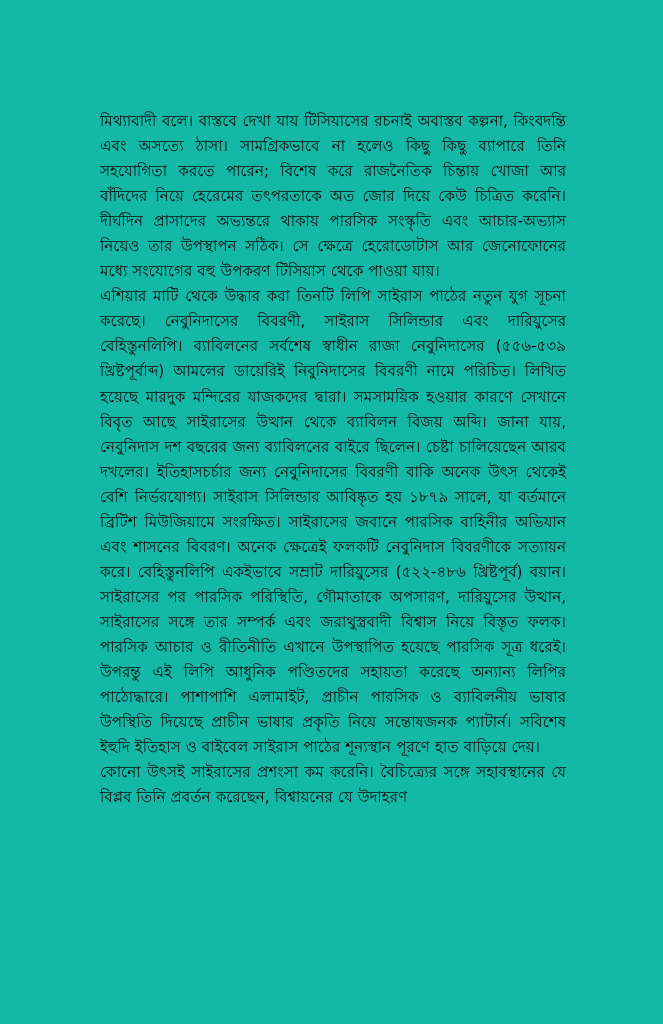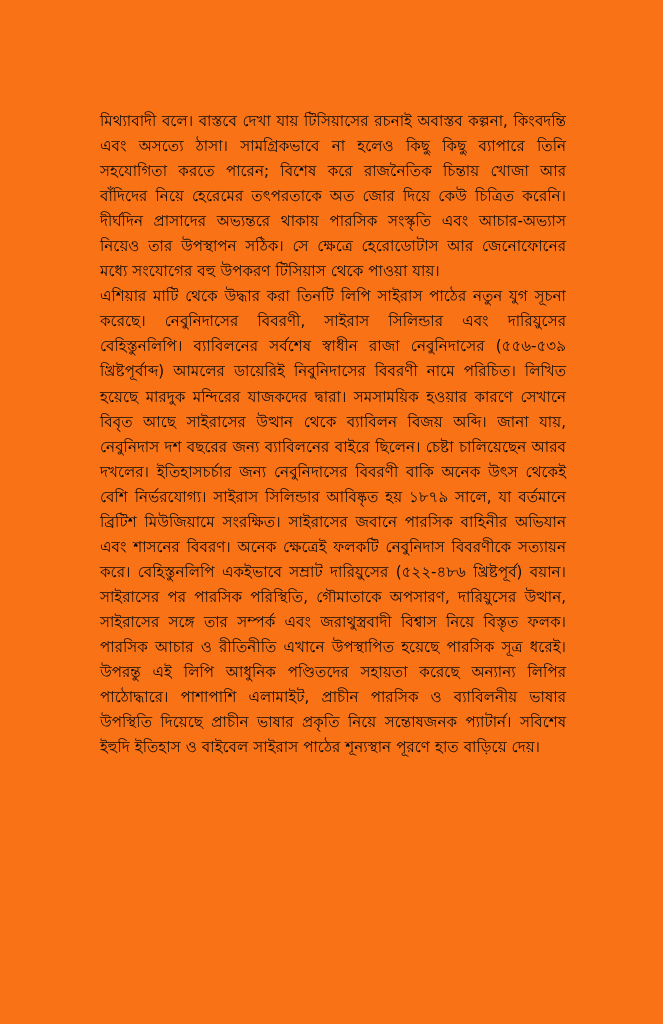--- a/index.html
+++ b/index.html
@@ -11,21 +11,21 @@
     width: 663px;
     height: 1024px;
     overflow: hidden;
     font-family: "Liberation Serif", "DejaVu Serif", serif;
     color: #000000;
   }
   .page {
     position: relative;
     width: 663px;
     height: 1024px;
-    background: #f97316;
+    background: #14b8a6;
     box-sizing: border-box;
     text-decoration: underline;
   }
   .text-column {
     position: absolute;
     left: 100px;
     top: 109px;
     width: 466px;
   }
   .para {
@@ -45,14 +45,15 @@
     text-align-last: left;
   }
 </style>
 </head>
 <body>
 
 <div class="page">
   <div class="text-column">
     <p class="para">মিথ্যাবাদী বলে। বাস্তবে দেখা যায় টিসিয়াসের রচনাই অবাস্তব কল্পনা, কিংবদন্তি এবং অসত্যে ঠাসা। সামগ্রিকভাবে না হলেও কিছু কিছু ব্যাপারে তিনি সহযোগিতা করতে পারেন; বিশেষ করে রাজনৈতিক চিন্তায় খোজা আর বাঁদিদের নিয়ে হেরেমের তৎপরতাকে অত জোর দিয়ে কেউ চিত্রিত করেনি। দীর্ঘদিন প্রাসাদের অভ্যন্তরে থাকায় পারসিক সংস্কৃতি এবং আচার-অভ্যাস নিয়েও তার উপস্থাপন সঠিক। সে ক্ষেত্রে হেরোডোটাস আর জেনোফোনের মধ্যে সংযোগের বহু উপকরণ টিসিয়াস থেকে পাওয়া যায়।</p>
     <p class="para">এশিয়ার মাটি থেকে উদ্ধার করা তিনটি লিপি সাইরাস পাঠের নতুন যুগ সূচনা করেছে। নেবুনিদাসের বিবরণী, সাইরাস সিলিন্ডার এবং দারিয়ুসের বেহিস্তুনলিপি। ব্যাবিলনের সর্বশেষ স্বাধীন রাজা নেবুনিদাসের (৫৫৬-৫৩৯ খ্রিষ্টপূর্বাব্দ) আমলের ডায়েরিই নিবুনিদাসের বিবরণী নামে পরিচিত। লিখিত হয়েছে মারদুক মন্দিরের যাজকদের দ্বারা। সমসাময়িক হওয়ার কারণে সেখানে বিবৃত আছে সাইরাসের উত্থান থেকে ব্যাবিলন বিজয় অব্দি। জানা যায়, নেবুনিদাস দশ বছরের জন্য ব্যাবিলনের বাইরে ছিলেন। চেষ্টা চালিয়েছেন আরব দখলের। ইতিহাসচর্চার জন্য নেবুনিদাসের বিবরণী বাকি অনেক উৎস থেকেই বেশি নির্ভরযোগ্য। সাইরাস সিলিন্ডার আবিষ্কৃত হয় ১৮৭৯ সালে, যা বর্তমানে ব্রিটিশ মিউজিয়ামে সংরক্ষিত। সাইরাসের জবানে পারসিক বাহিনীর অভিযান এবং শাসনের বিবরণ। অনেক ক্ষেত্রেই ফলকটি নেবুনিদাস বিবরণীকে সত্যায়ন করে। বেহিস্তুনলিপি একইভাবে সম্রাট দারিয়ুসের (৫২২-৪৮৬ খ্রিষ্টপূর্ব) বয়ান। সাইরাসের পর পারসিক পরিস্থিতি, গৌমাতাকে অপসারণ, দারিয়ুসের উত্থান, সাইরাসের সঙ্গে তার সম্পর্ক এবং জরাথুস্ত্রবাদী বিশ্বাস নিয়ে বিস্তৃত ফলক। পারসিক আচার ও রীতিনীতি এখানে উপস্থাপিত হয়েছে পারসিক সূত্র ধরেই। উপরন্তু এই লিপি আধুনিক পণ্ডিতদের সহায়তা করেছে অন্যান্য লিপির পাঠোদ্ধারে। পাশাপাশি এলামাইট, প্রাচীন পারসিক ও ব্যাবিলনীয় ভাষার উপস্থিতি দিয়েছে প্রাচীন ভাষার প্রকৃতি নিয়ে সন্তোষজনক প্যাটার্ন। সবিশেষ ইহুদি ইতিহাস ও বাইবেল সাইরাস পাঠের শূন্যস্থান পূরণে হাত বাড়িয়ে দেয়।</p>
+    <p class="para last-line-natural">কোনো উৎসই সাইরাসের প্রশংসা কম করেনি। বৈচিত্র্যের সঙ্গে সহাবস্থানের যে বিপ্লব তিনি প্রবর্তন করেছেন, বিশ্বায়নের যে উদাহরণ</p>
   </div>
 </div>
 
 </body></html>

